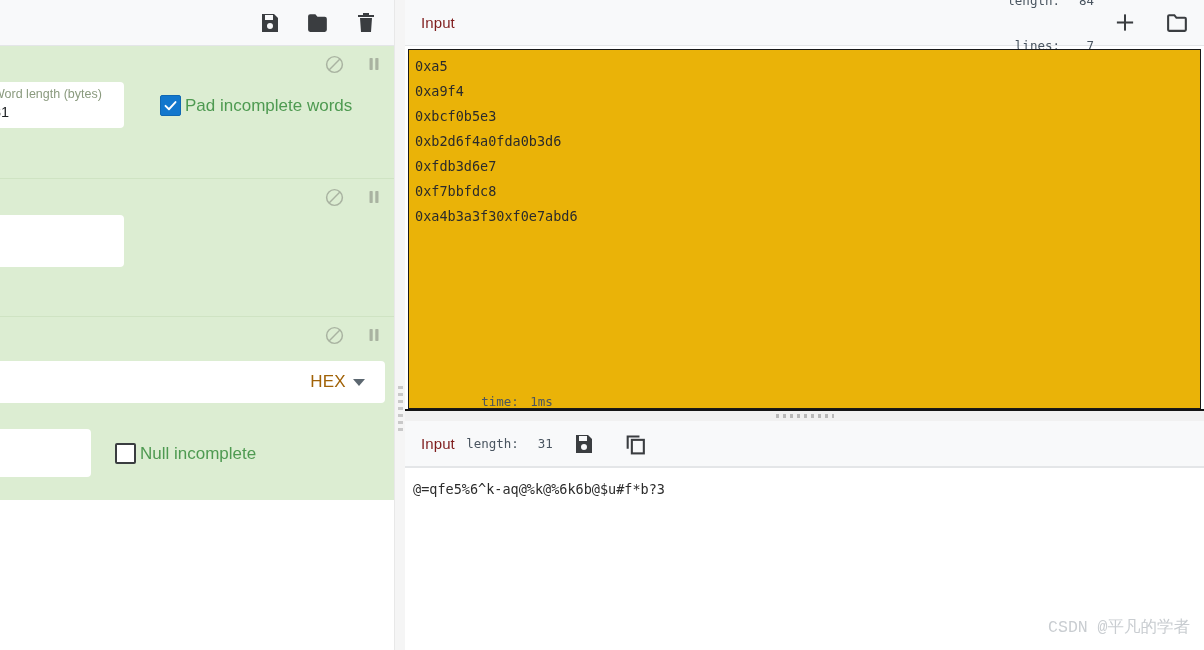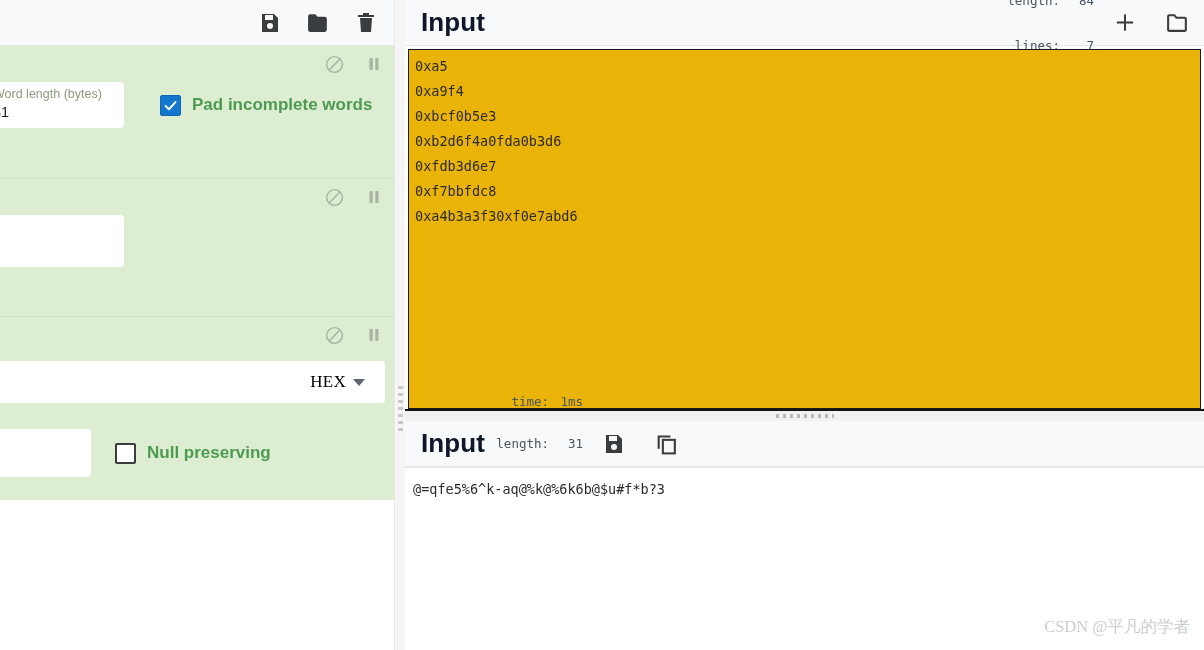--- a/index.html
+++ b/index.html
@@ -67,40 +67,40 @@
     white-space: nowrap;
   }
   .field .fvalue {
     position: absolute; left: 8px; top: 21px;
     font-size: 14.5px; color: #1c1f22;
     white-space: nowrap;
   }
 
   .op-row { display: flex; align-items: center; }
 
-  .cbox-wrap { display: flex; align-items: flex-start; gap: 11px; cursor: pointer; font-weight: bold; }
+  .cbox-wrap { display: flex; align-items: flex-end; gap: 4px; cursor: pointer; }
   .cbox {
     width: 21px; height: 21px;
     border-radius: 2px;
     display: flex; align-items: center; justify-content: center;
     flex: 0 0 21px;
   }
   .cbox.on { background: #1277cd; border: 1px solid #0f68b4; }
   .cbox.off { background: #fff; border: 2px solid #3a3d40; }
   .cbox-label { font-size: 17px; color: #4e9a51; white-space: nowrap; }
 
   .hexbox {
     background: #fff;
     border-radius: 4px;
     height: 42px;
     display: flex; align-items: center; justify-content: flex-end;
     padding-right: 20px;
     gap: 7px;
   }
-  .hexbox .hex-text { font-size: 17px; color: #000000; letter-spacing: .3px; font-family: Liberation Serif, serif; }
+  .hexbox .hex-text { font-size: 17px; color: #a16207; letter-spacing: .3px; }
   .caret {
     width: 0; height: 0;
     border-left: 6px solid transparent;
     border-right: 6px solid transparent;
     border-top: 7px solid #5c6770;
   }
 
   .plain-field {
     background: #fff;
     border-radius: 4px;
@@ -134,21 +134,21 @@
   .io-title {
     height: 46px;
     background: #f8f9fa;
     border-bottom: 1px solid #e4e6e8;
     display: flex; align-items: center;
     padding: 0 0 0 16px;
     position: relative;
     flex: 0 0 46px;
   }
   .io-title h2 {
-    font-size: 26px; font-weight: bold; color: #0f172a;
+    font-size: 15px; font-weight: normal; color: #7f1d1d;
     letter-spacing: .1px;
   }
   .io-meta {
     margin-left: auto;
     font-family: "DejaVu Sans Mono", monospace;
     font-size: 12.5px; color: #4a5560;
     line-height: 15px;
     text-align: right;
     white-space: pre;
     padding-right: 18px;
@@ -201,21 +201,21 @@
     border-top: 1px solid #e4e6e8;
     position: relative;
     overflow: hidden;
   }
   .output-body .code { padding: 9px 0 0 8px; font-size: 13.5px; }
 
   .watermark {
     position: absolute; right: 14px; bottom: 12px;
     font-size: 16.5px;
     color: #c9cdd1;
-    font-family: Liberation Serif, serif;
+    font-family: Liberation Mono, monospace;
     white-space: nowrap;
     user-select: none;
   }
   svg { display: block; }
 </style>
 </head>
 <body>
 
 <div class="app">
 
@@ -315,21 +315,21 @@
           <div class="hexbox" style="width:401px; margin-left:-16px; margin-top:8px;">
             <span class="hex-text">HEX</span>
             <span class="caret"></span>
           </div>
           <div class="op-row" style="margin-top:26px;">
             <div class="plain-field" style="width:107px; margin-left:-16px; height:48px;">
               <span></span>
             </div>
             <label class="cbox-wrap" style="margin-left:24px;">
               <span class="cbox off"></span>
-              <span class="cbox-label">Null preserving</span>
+              <span class="cbox-label">Null incomplete</span>
             </label>
           </div>
         </div>
       </div>
 
     </div>
 
     <div class="vsplit">
       <span class="grip"></span>
     </div>

